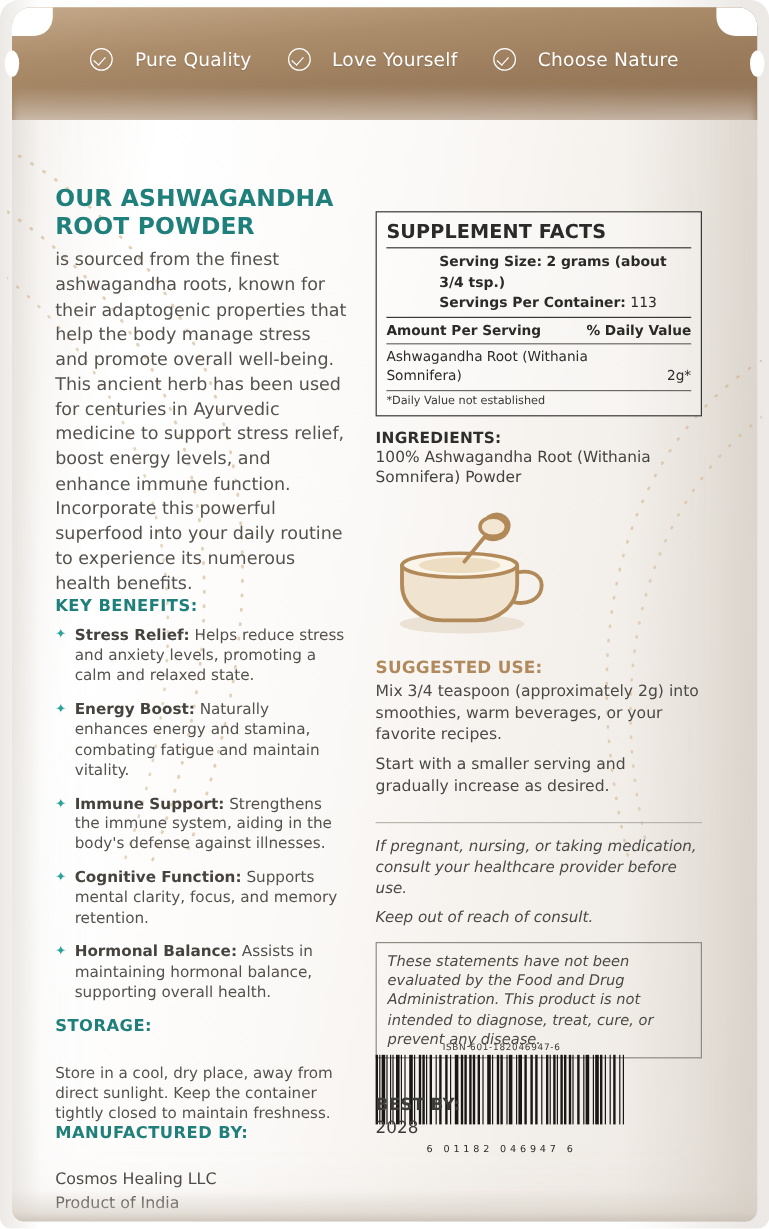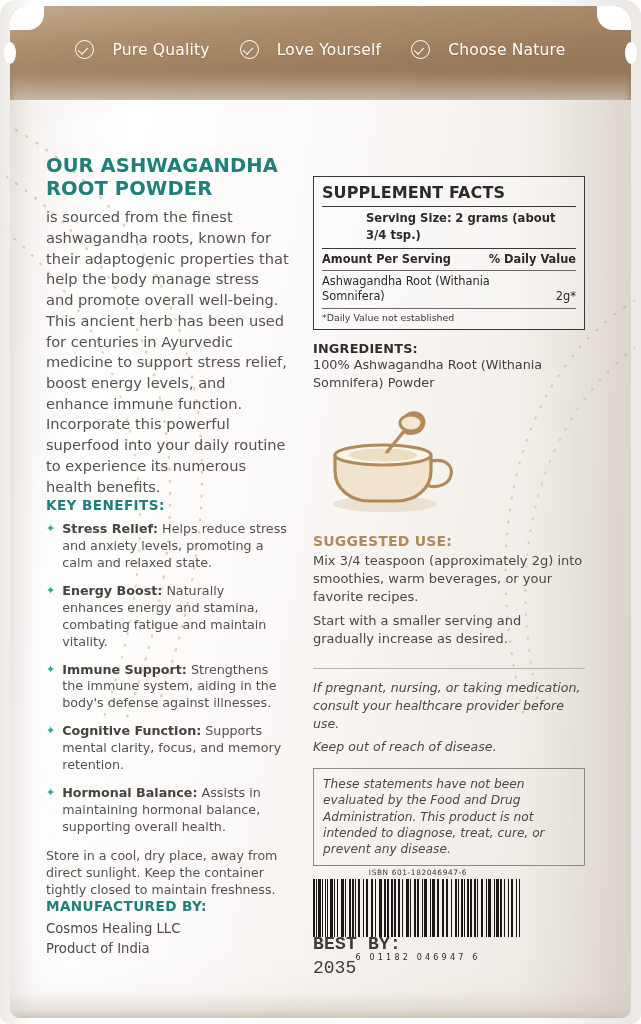--- a/index.html
+++ b/index.html
@@ -185,21 +185,21 @@
     font-size: 11px;
     line-height: 1.4;
     flex: none;
   }
   .benefit b { color: #46433f; font-weight: 700; }
 
   .storage-body, .mfr-body {
     font-size: 12.6px;
     line-height: 1.36;
     color: #55524e;
-    margin-top: 5px;
+    margin-top: 22px;
   }
   .mfr-line { font-size: 13.2px; line-height: 1.5; color: #4f4c48; }
 
   
   .right {
     position: absolute;
     left: 313px;
     top: 176px;
     width: 272px;
     color: #3d3b38;
@@ -318,25 +318,24 @@
   .barnum {
     margin-top: 16px;
     font-size: 8px;
     letter-spacing: 3.2px;
     color: #2b2a28;
   }
 
   .bestby {
     position: absolute;
     left: 313px;
-    top: 932px;
-    font-size: 18px;
+    top: 912px;
+    font-size: 14px;
     line-height: 1.35;
     color: #3d3b38;
-    font-family: Liberation Mono, monospace;
   }
   .bestby b { font-weight: 700; letter-spacing: .2px; }
 
   
   .bottom-crimp {
     position: absolute;
     left: 10px;
     right: 10px;
     bottom: 6px;
     height: 26px;
@@ -404,38 +403,43 @@
       <div class="benefit">
         <span class="star">✦</span>
         <span><b>Cognitive Function:</b><span> Supports mental clarity, focus, and memory retention.</span></span>
       </div>
       <div class="benefit">
         <span class="star">✦</span>
         <span><b>Hormonal Balance:</b><span> Assists in maintaining hormonal balance, supporting overall health.</span></span>
       </div>
     </div>
 
+    <div class="section-head">STORAGE:</div>
     <div class="storage-body">Store in a cool, dry place, away from direct sunlight. Keep the container tightly closed to maintain freshness.</div>
 
     <div class="section-head">MANUFACTURED BY:</div>
     <div class="mfr-body">
       <div class="mfr-line">Cosmos Healing LLC</div>
       <div class="mfr-line">Product of India</div>
     </div>
 
   </div>
 
   <div class="right">
 
     <div class="facts">
       <h2>SUPPLEMENT FACTS</h2>
       <div class="rule"></div>
       <div class="row">
         <b>Serving Size:</b>
         <b>2 grams (about 3/4 tsp.)</b>
+      </div>
+      <div class="row">
+        <b>Servings Per Container:</b>
+        <span>113</span>
       </div>
       <div class="rule"></div>
       <div class="facts-hdr">
         <span>Amount Per Serving</span>
         <span>% Daily Value</span>
       </div>
       <div class="rule thin"></div>
       <div class="facts-item">
         <span class="nm">Ashwagandha Root (Withania Somnifera)</span>
         <span>2g*</span>
@@ -460,21 +464,21 @@
     </svg>
 
     <div class="use-h">SUGGESTED USE:</div>
     <div class="use-b">
       <p>Mix 3/4 teaspoon (approximately 2g) into smoothies, warm beverages, or your favorite recipes.</p>
       <p>Start with a smaller serving and gradually increase as desired.</p>
     </div>
 
     <div class="warn">
       <p>If pregnant, nursing, or taking medication, consult your healthcare provider before use.</p>
-      <p>Keep out of reach of disease.</p>
+      <p>Keep out of reach of consult.</p>
     </div>
 
     <div class="disclaimer">These statements have not been evaluated by the Food and Drug Administration. This product is not intended to diagnose, treat, cure, or prevent any disease.</div>
   </div>
 
   <div class="barcode-wrap">
     <div class="isbn">ISBN 601-182046947-6</div>
     <div class="barcode" id="barcode">
         <i style="width: 2px; margin-right: 1px;"></i>
         <i style="width: 1px; margin-right: 2px;"></i>
@@ -533,17 +537,17 @@
         <i style="width: 1px; margin-right: 2px;"></i>
         <i style="width: 3px; margin-right: 3px;"></i>
         <i style="width: 1px; margin-right: 2px;"></i>
         <i style="width: 1px; margin-right: 3px;"></i>
       </div>
     <div class="barnum">6 01182 046947 6</div>
   </div>
 
   <div class="bestby">
     <b>BEST BY:</b>
-    <div>2035</div>
+    <div>2028</div>
   </div>
 
   <div class="bottom-crimp"></div>
 </div>
 
 </body></html>

